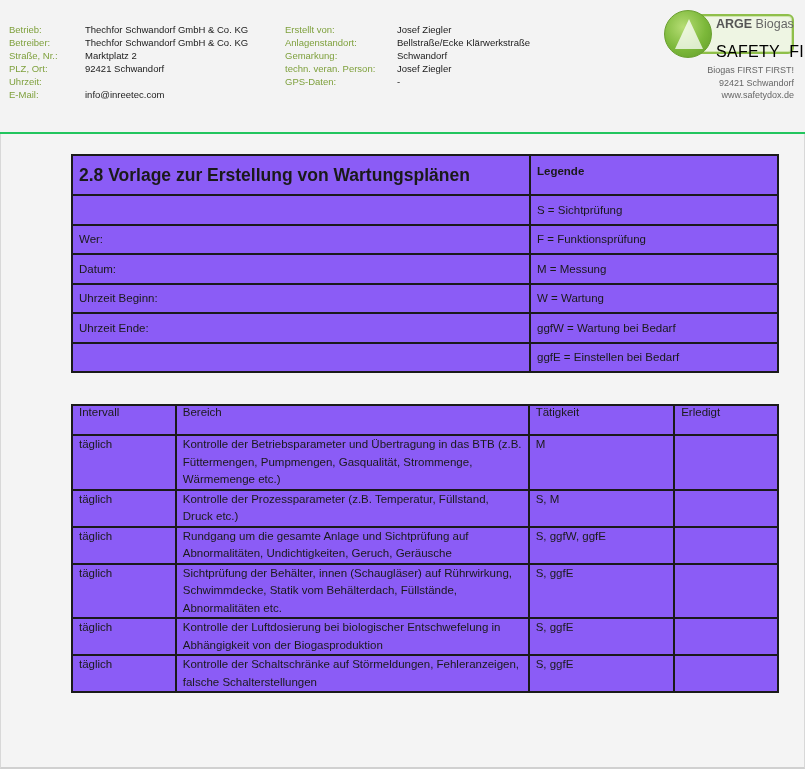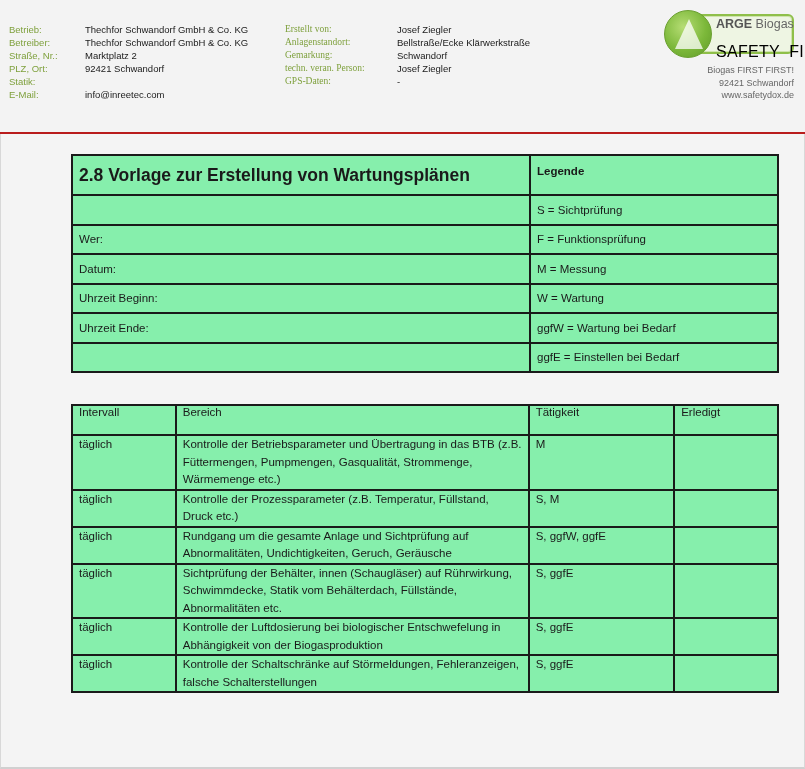--- a/index.html
+++ b/index.html
@@ -11,33 +11,33 @@
       position: relative;
     }
     .frame {
       position: absolute; left: 0; top: 0; width: 805px; height: 769px;
       border: 1px solid #d8d8d8;
       border-bottom: 2px solid #d0d0d0;
     }
     .header {
       position: absolute; left: 0; top: 0; width: 805px; height: 134px;
       background: #f3f3f3;
-      border-bottom: 2px solid #b91c1c;
+      border-bottom: 2px solid #22c55e;
     }
     .info-col {
       position: absolute; top: 23px;
       font-size: 9.5px; line-height: 13px;
     }
     .info-row { display: flex; height: 13px; white-space: nowrap; }
     .info-label { color: #7ea03c; }
     .info-value { color: #1a1a1a; }
     .col1 { left: 9px; }
     .col1 .info-label { width: 76px; }
     .col2 { left: 285px; }
-    .col2 .info-label { width: 112px; font-family: Liberation Serif, serif; }
+    .col2 .info-label { width: 112px; }
 
     .logo {
       position: absolute; left: 664px; top: 10px; width: 130px; height: 48px;
     }
     .logo-box {
       position: absolute; left: 22px; top: 4px; width: 108px; height: 40px;
       background: #eef5e3;
       border: 2px solid #8fbf4a;
       border-radius: 6px;
       box-shadow: 0 0 0 1px #cfe3ad inset;
@@ -66,21 +66,21 @@
     .company {
       position: absolute; right: 11px; top: 64px;
       text-align: right; font-size: 9px; line-height: 12.5px; color: #666;
     }
 
     table.doc {
       position: absolute;
       border-collapse: collapse;
       font-size: 11.5px;
       color: #1a1a1a;
-      background: #86efac;
+      background: #8b5cf6;
     }
     table.doc td, table.doc th {
       border: 2px solid #1a1a1a;
       vertical-align: top;
       text-align: left;
       padding: 0 6px;
       font-weight: normal;
     }
     .t1 { left: 71px; top: 154px; width: 708px; }
     .t1 col.c1 { width: 458px; }
@@ -113,21 +113,21 @@
     </div>
     <div class="info-row">
       <span class="info-label">Straße, Nr.:</span>
       <span class="info-value">Marktplatz 2</span>
     </div>
     <div class="info-row">
       <span class="info-label">PLZ, Ort:</span>
       <span class="info-value">92421 Schwandorf</span>
     </div>
     <div class="info-row">
-      <span class="info-label">Statik:</span>
+      <span class="info-label">Uhrzeit:</span>
       <span class="info-value"></span>
     </div>
     <div class="info-row">
       <span class="info-label">E-Mail:</span>
       <span class="info-value">info@inreetec.com</span>
     </div>
   </div>
 
   <div class="info-col col2">
     <div class="info-row">

